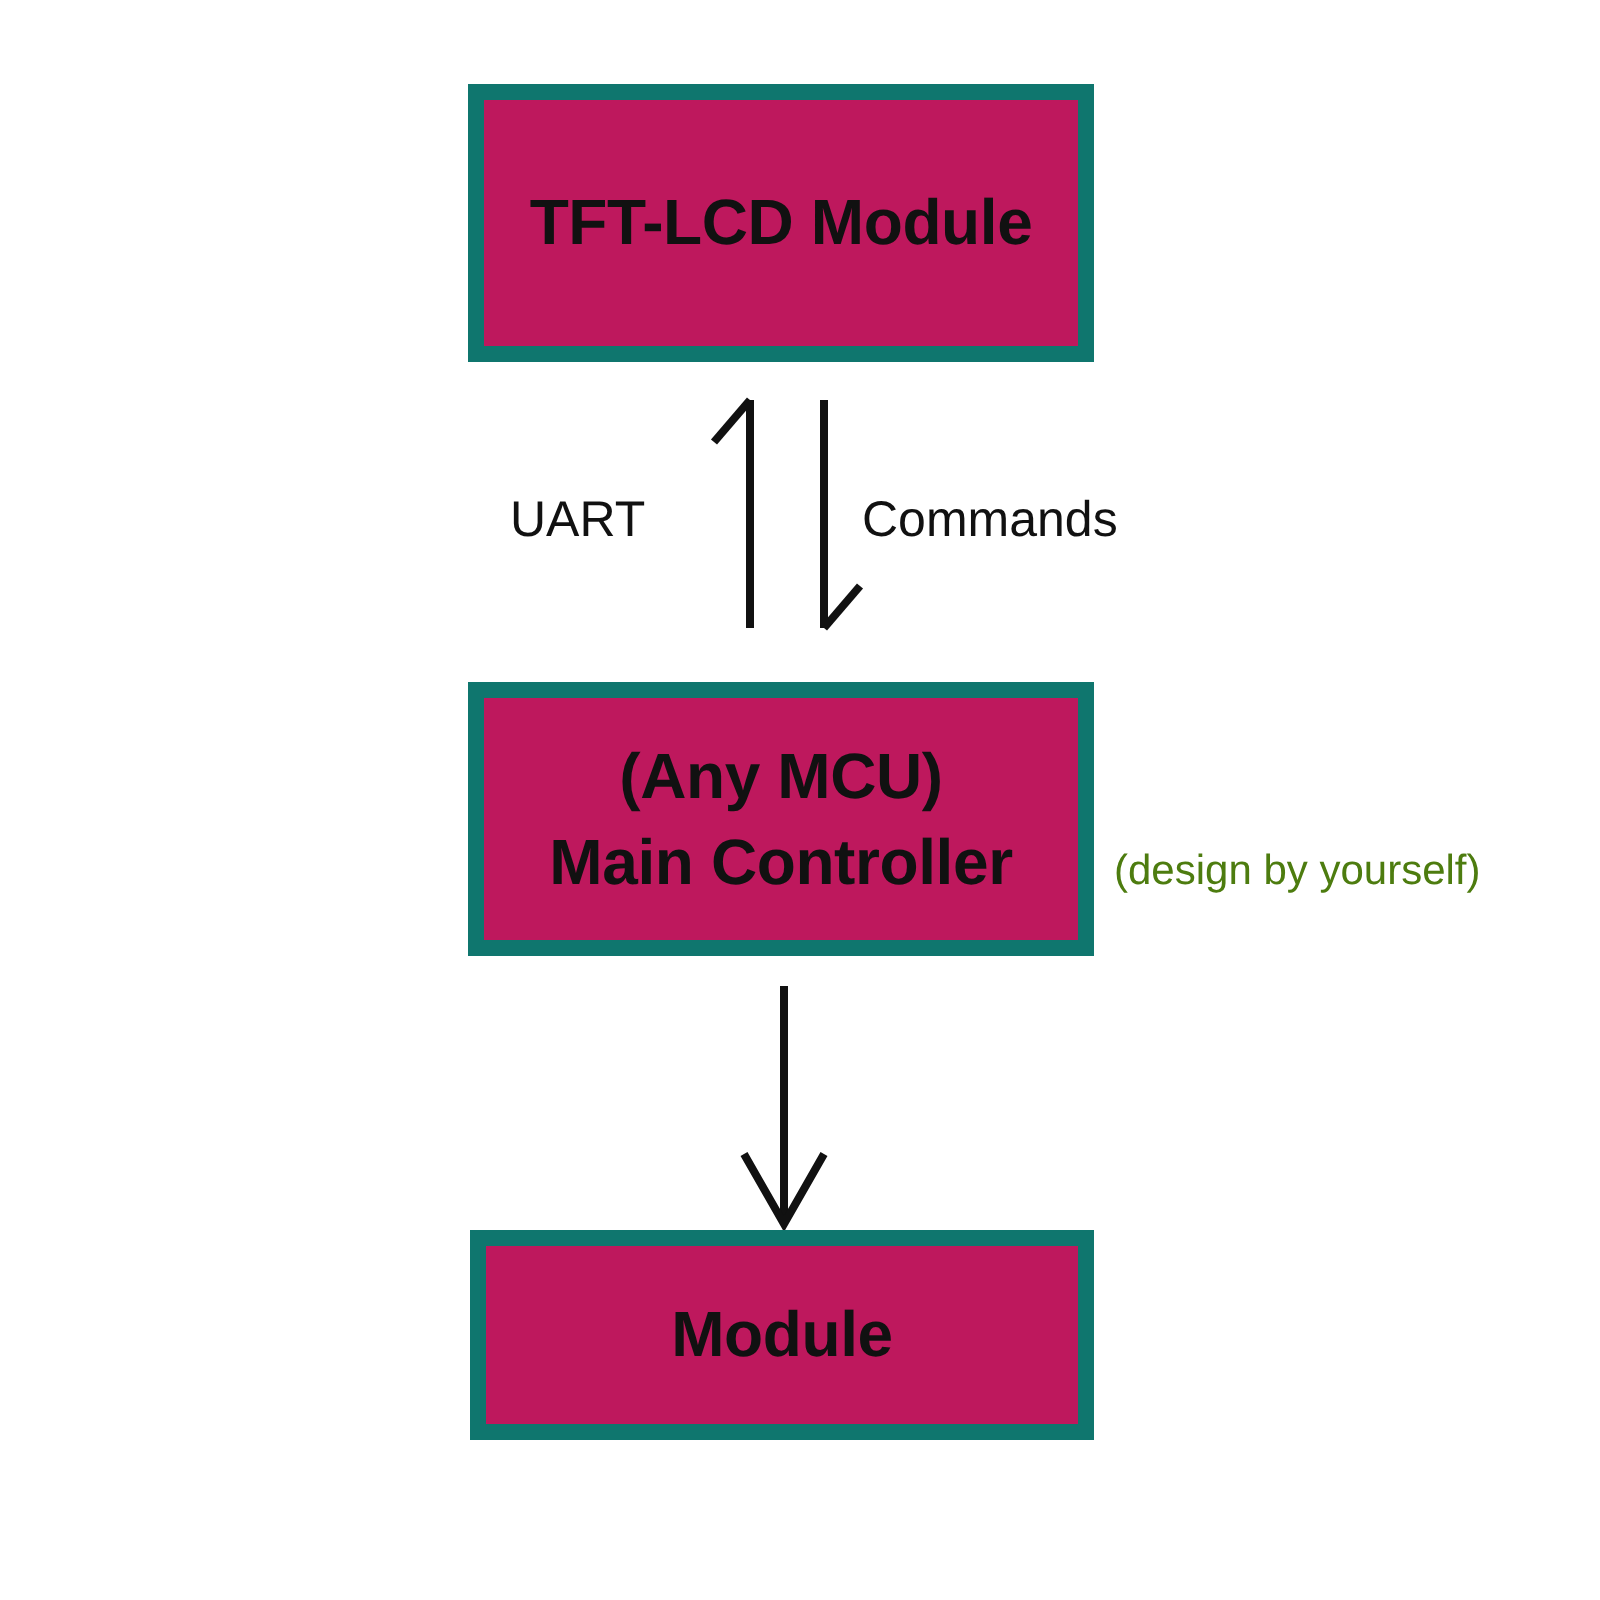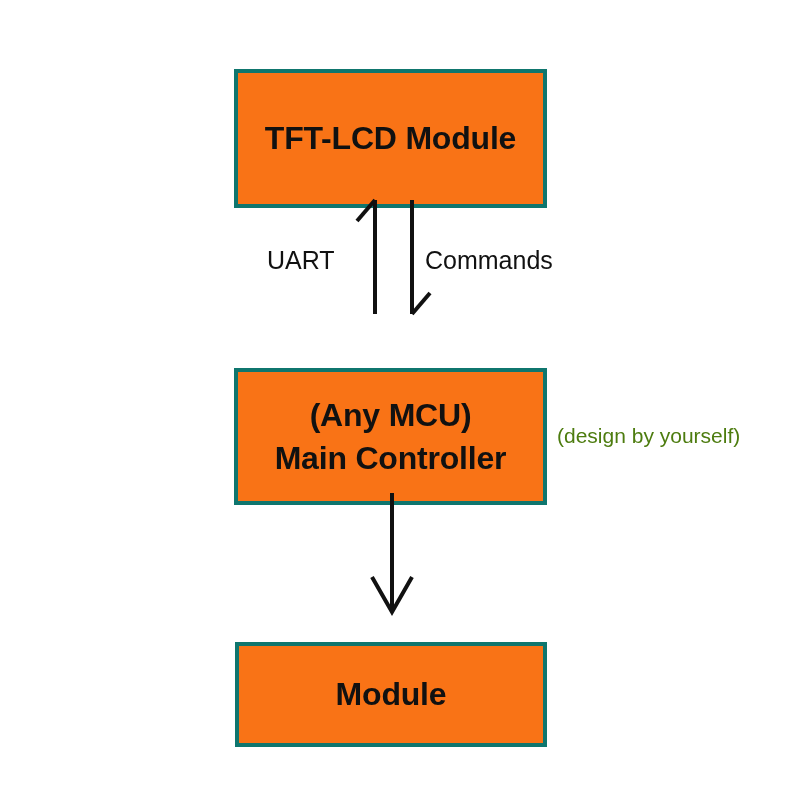--- a/index.html
+++ b/index.html
@@ -13,28 +13,27 @@
   #diagram-canvas {
     position: relative;
     width: 800px;
     height: 800px;
     background: #ffffff;
     overflow: hidden;
   }
   .node-box {
     position: absolute;
     box-sizing: border-box;
-    border: 4px solid #0f766e;
-    background: #f97316;
+    border: 8px solid #0f766e;
+    background: #be185d;
     display: flex;
     flex-direction: column;
     align-items: center;
     justify-content: center;
     text-align: center;
-    margin-top: 27px;
   }
   .node-line {
     display: block;
     color: #111111;
     font-weight: bold;
     font-size: 32px;
     line-height: 43px;
     letter-spacing: -0.2px;
     white-space: nowrap;
   }
@@ -78,28 +77,27 @@
     stroke-width: 4;
     fill: none;
     stroke-linecap: butt;
   }
   .edge-label {
     position: absolute;
     color: #111111;
     font-size: 25px;
     line-height: 28px;
     white-space: nowrap;
-    margin-left: 12px;
   }
   #label-uart {
     left: 255px;
     top: 246px;
   }
   #label-commands {
-    left: 413px;
+    left: 431px;
     top: 246px;
   }
   #annotation-design {
     position: absolute;
     left: 557px;
     top: 423px;
     color: #4d7c0f;
     font-size: 21px;
     line-height: 26px;
     white-space: nowrap;

